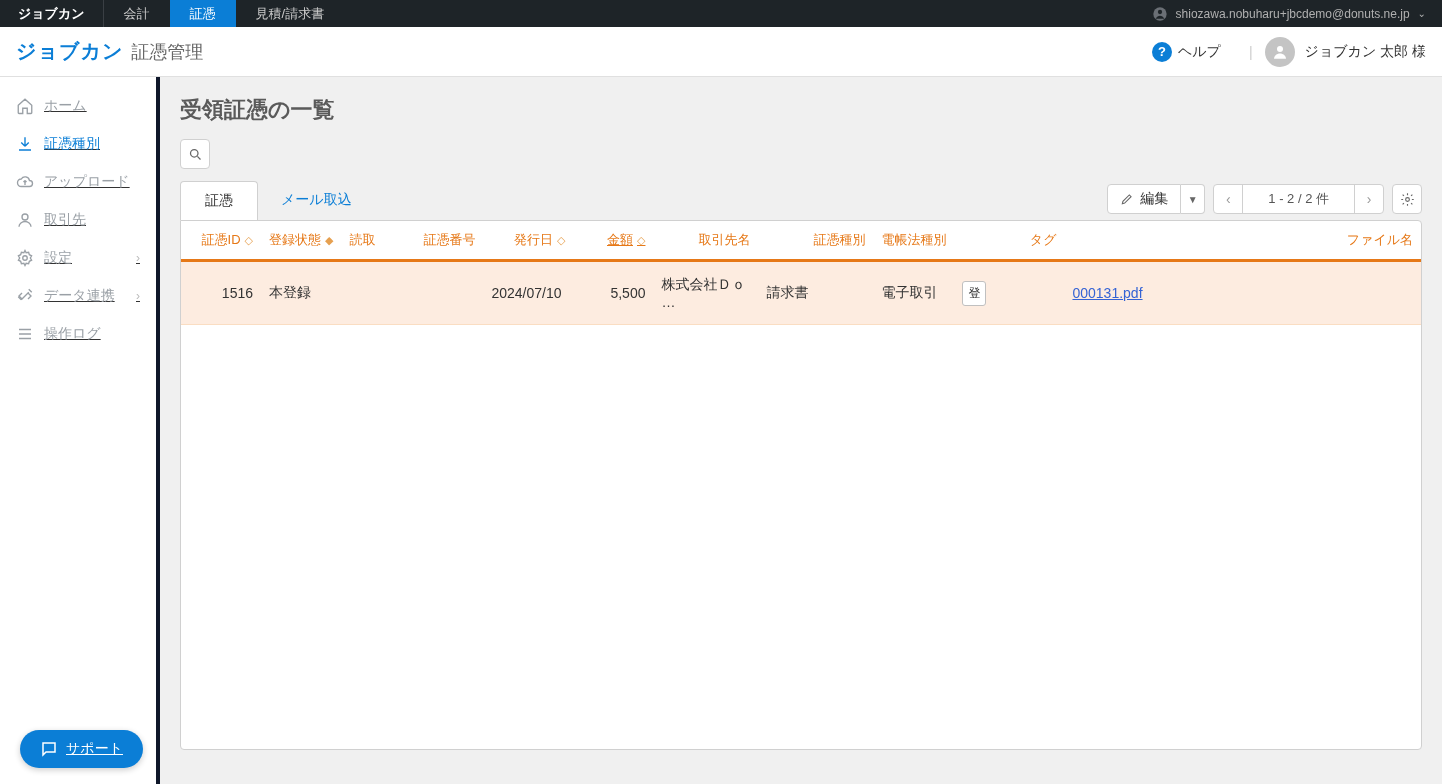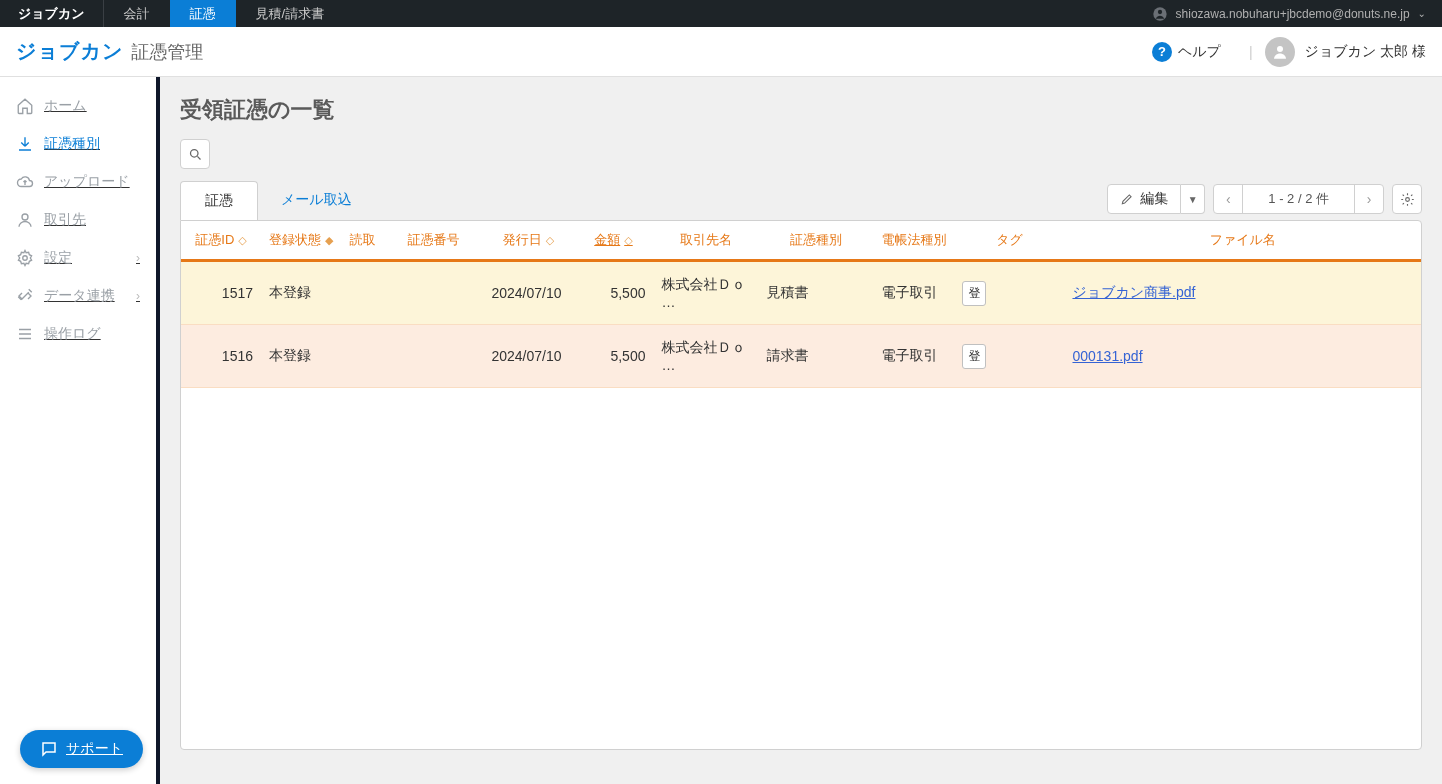--- a/index.html
+++ b/index.html
@@ -51,21 +51,21 @@
 .btn-edit svg { width: 14px; height: 14px; stroke: #666; fill: none; stroke-width: 1.8; }
 .btn-caret { width: 24px; justify-content: center; border-left: none; border-radius: 0 4px 4px 0; margin-left: -8px; }
 .pager { display: flex; align-items: center; border: 1px solid #d0d0d0; border-radius: 4px; background: #fff; height: 30px; }
 .pager-btn { width: 28px; height: 100%; display: flex; align-items: center; justify-content: center; cursor: pointer; color: #999; }
 .pager-text { padding: 0 25px; font-size: 13px; color: #555; border-left: 1px solid #d0d0d0; border-right: 1px solid #d0d0d0; height: 100%; display: flex; align-items: center; }
 .btn-gear { width: 30px; justify-content: center; }
 .btn-gear svg { width: 15px; height: 15px; stroke: #666; fill: none; stroke-width: 1.8; }
 
 .table-wrap { background: #fff; border: 1px solid #d0d0d0; border-radius: 0 4px 4px 4px; min-height: 530px; overflow: hidden; }
 .tbl { width: 100%; border-collapse: collapse; }
-.tbl th { text-align: center; padding: 10px 8px; color: #e67817; font-size: 13px; font-weight: 500; border-bottom: 3px solid #e67817; white-space: nowrap; }
+.tbl th { text-align: right; padding: 10px 8px; color: #e67817; font-size: 13px; font-weight: 500; border-bottom: 3px solid #e67817; white-space: nowrap; }
 .tbl th .sort { color: #e6a050; font-size: 11px; margin-left: 4px; }
 .tbl td { padding: 14px 8px; font-size: 14px; border-bottom: 1px solid #faddc2; }
 .tbl tr.row-1 td { background: #fdf5d9; }
 .tbl tr.row-2 td { background: #fdece0; }
 .td-right { text-align: right; }
 .tag-badge { display: inline-block; border: 1px solid #c0c0c0; border-radius: 3px; padding: 3px 5px; font-size: 12px; background: #fff; }
 .file-link { color: #3563d4; text-decoration: underline; cursor: pointer; }
 
 .support-fab { position: fixed; left: 20px; bottom: 16px; background: #0b7ed6; color: #fff; border-radius: 20px; padding: 10px 20px; display: flex; align-items: center; gap: 8px; font-size: 14px; font-weight: 500; box-shadow: 0 2px 6px rgba(0,0,0,0.2); cursor: pointer; text-decoration: underline; }
 .support-fab svg { width: 18px; height: 18px; fill: none; stroke: #fff; stroke-width: 2; }
@@ -228,33 +228,20 @@
             <th class="col-date"><span>発行日</span><span class="sort">◇</span></th>
             <th class="col-amount"><span>金額</span><span class="sort">◇</span></th>
             <th class="col-partner">取引先名</th>
             <th class="col-type">証憑種別</th>
             <th class="col-law">電帳法種別</th>
             <th class="col-tag">タグ</th>
             <th>ファイル名</th>
           </tr>
         </thead>
         <tbody>
-          <tr class="row-1">
-            <td class="td-right">1517</td>
-            <td>本登録</td>
-            <td></td>
-            <td></td>
-            <td>2024/07/10</td>
-            <td class="td-right">5,500</td>
-            <td>株式会社Ｄｏ …</td>
-            <td>見積書</td>
-            <td>電子取引</td>
-            <td><span class="tag-badge">登</span></td>
-            <td><span class="file-link">ジョブカン商事.pdf</span></td>
-          </tr>
           <tr class="row-2">
             <td class="td-right">1516</td>
             <td>本登録</td>
             <td></td>
             <td></td>
             <td>2024/07/10</td>
             <td class="td-right">5,500</td>
             <td>株式会社Ｄｏ …</td>
             <td>請求書</td>
             <td>電子取引</td>

